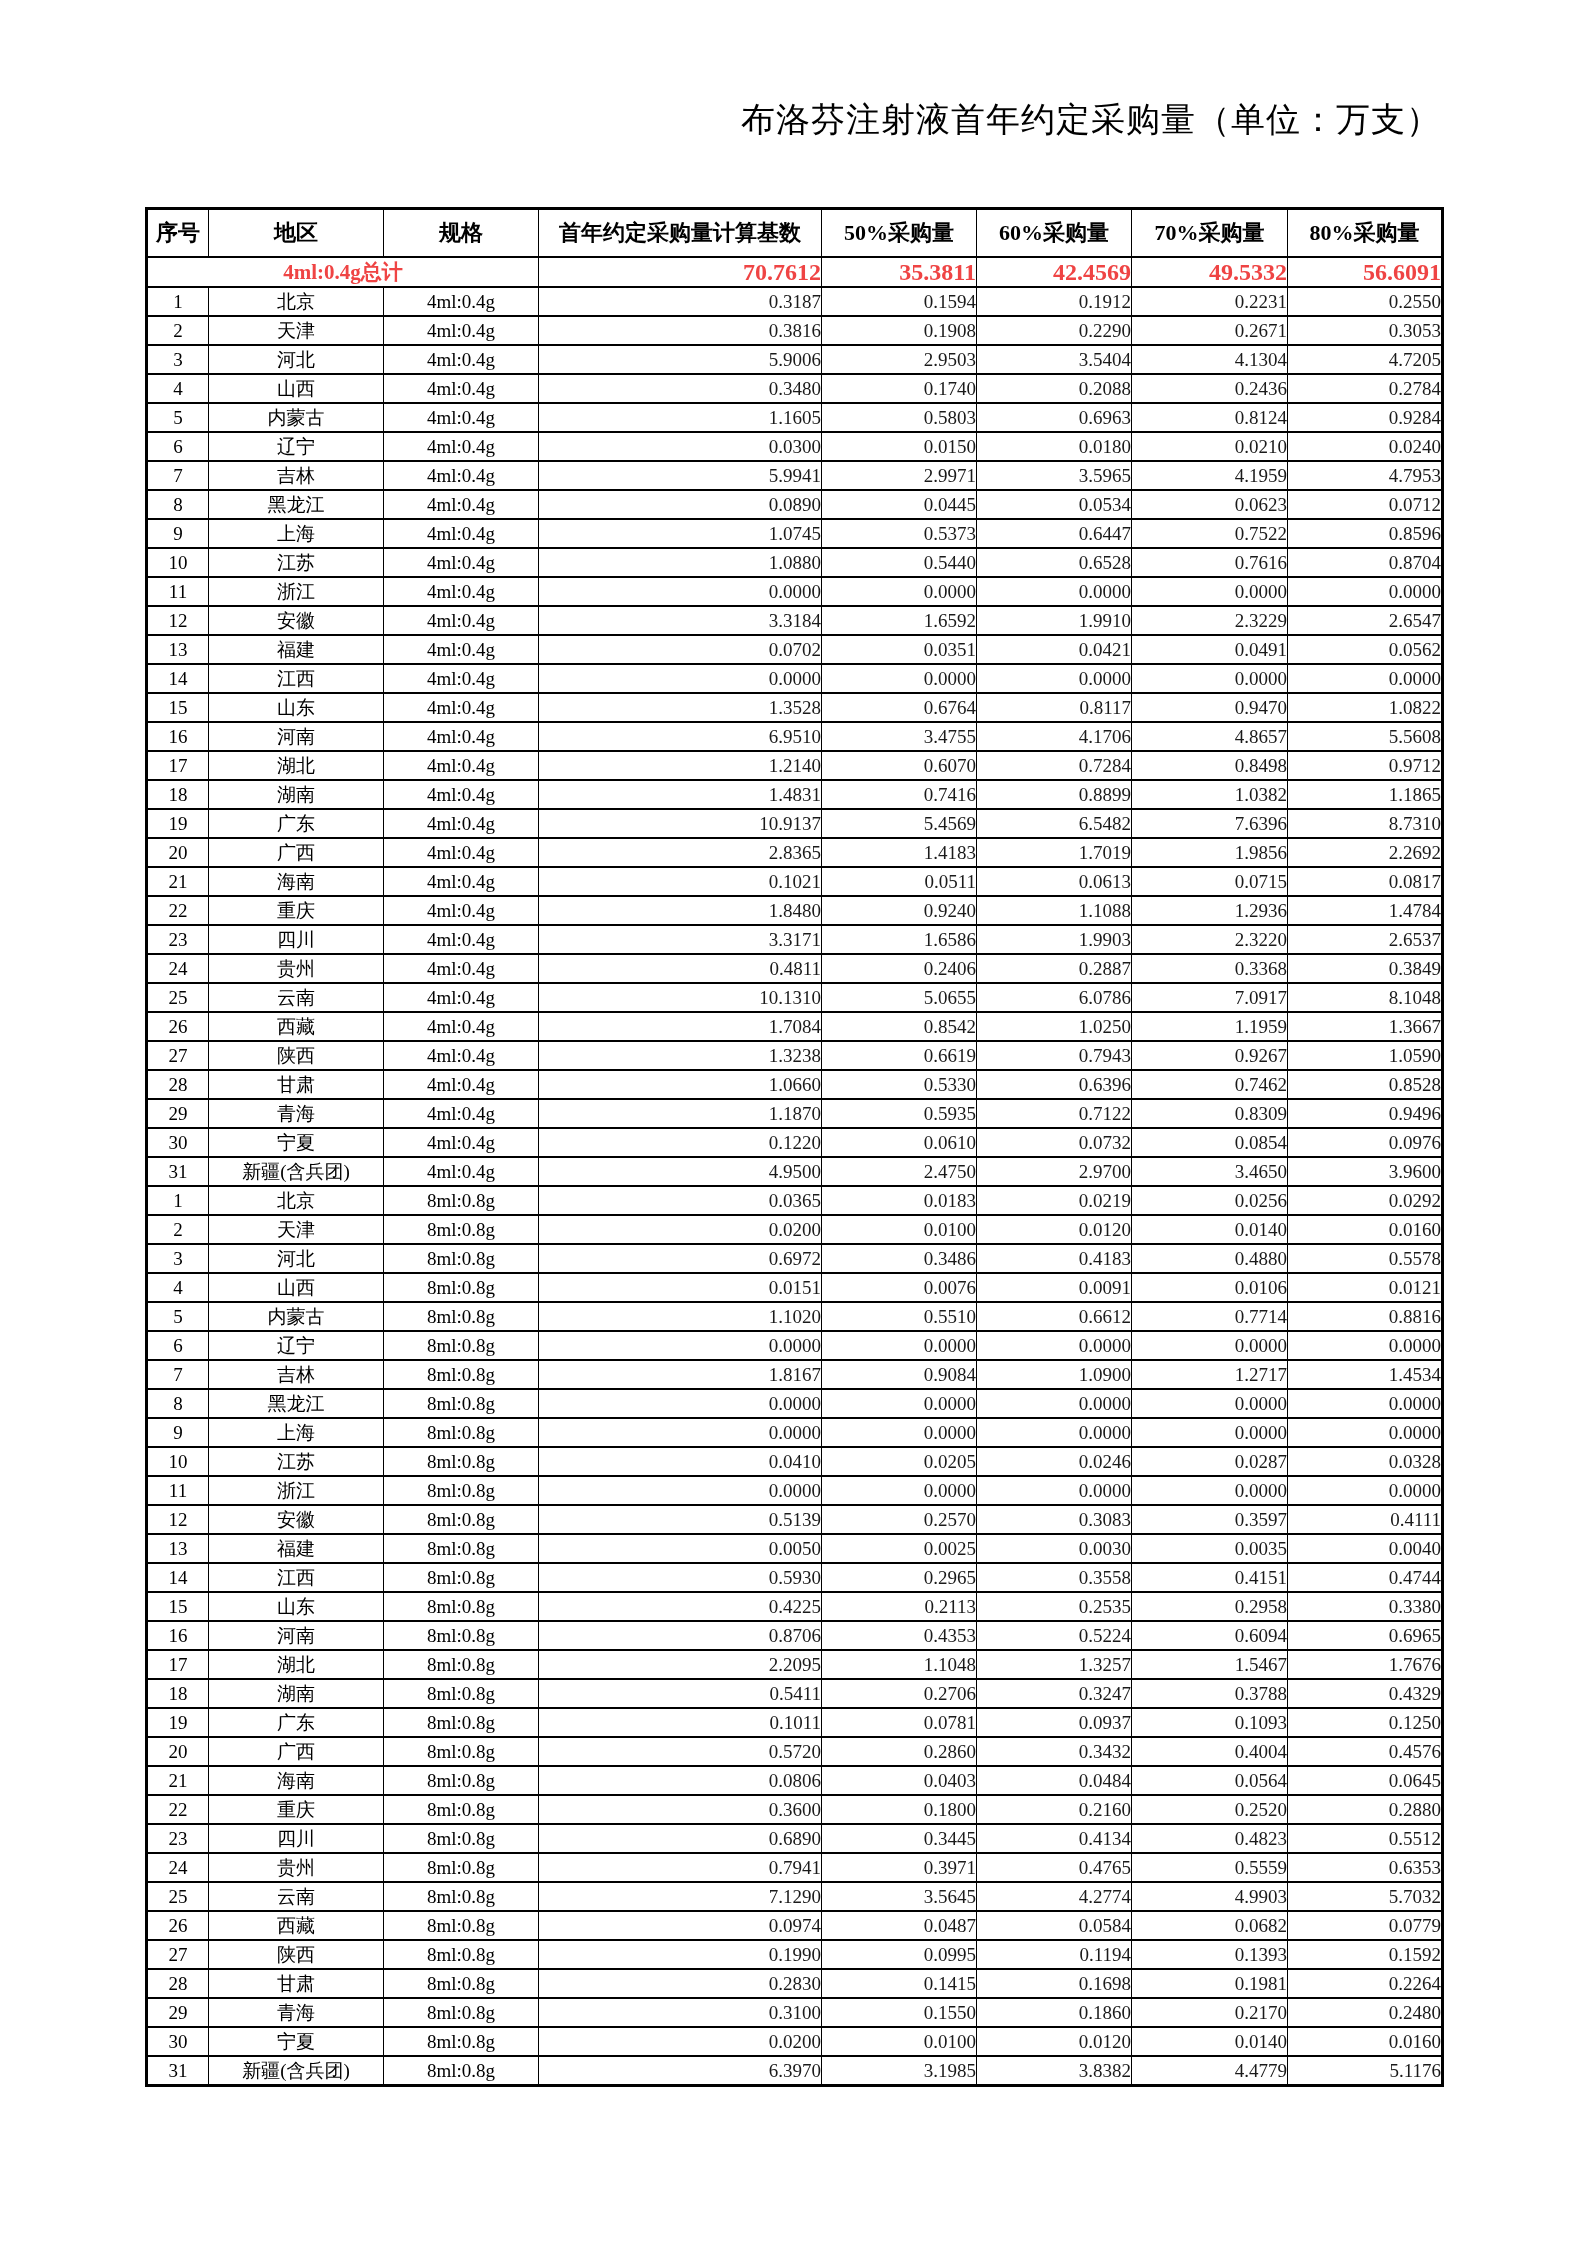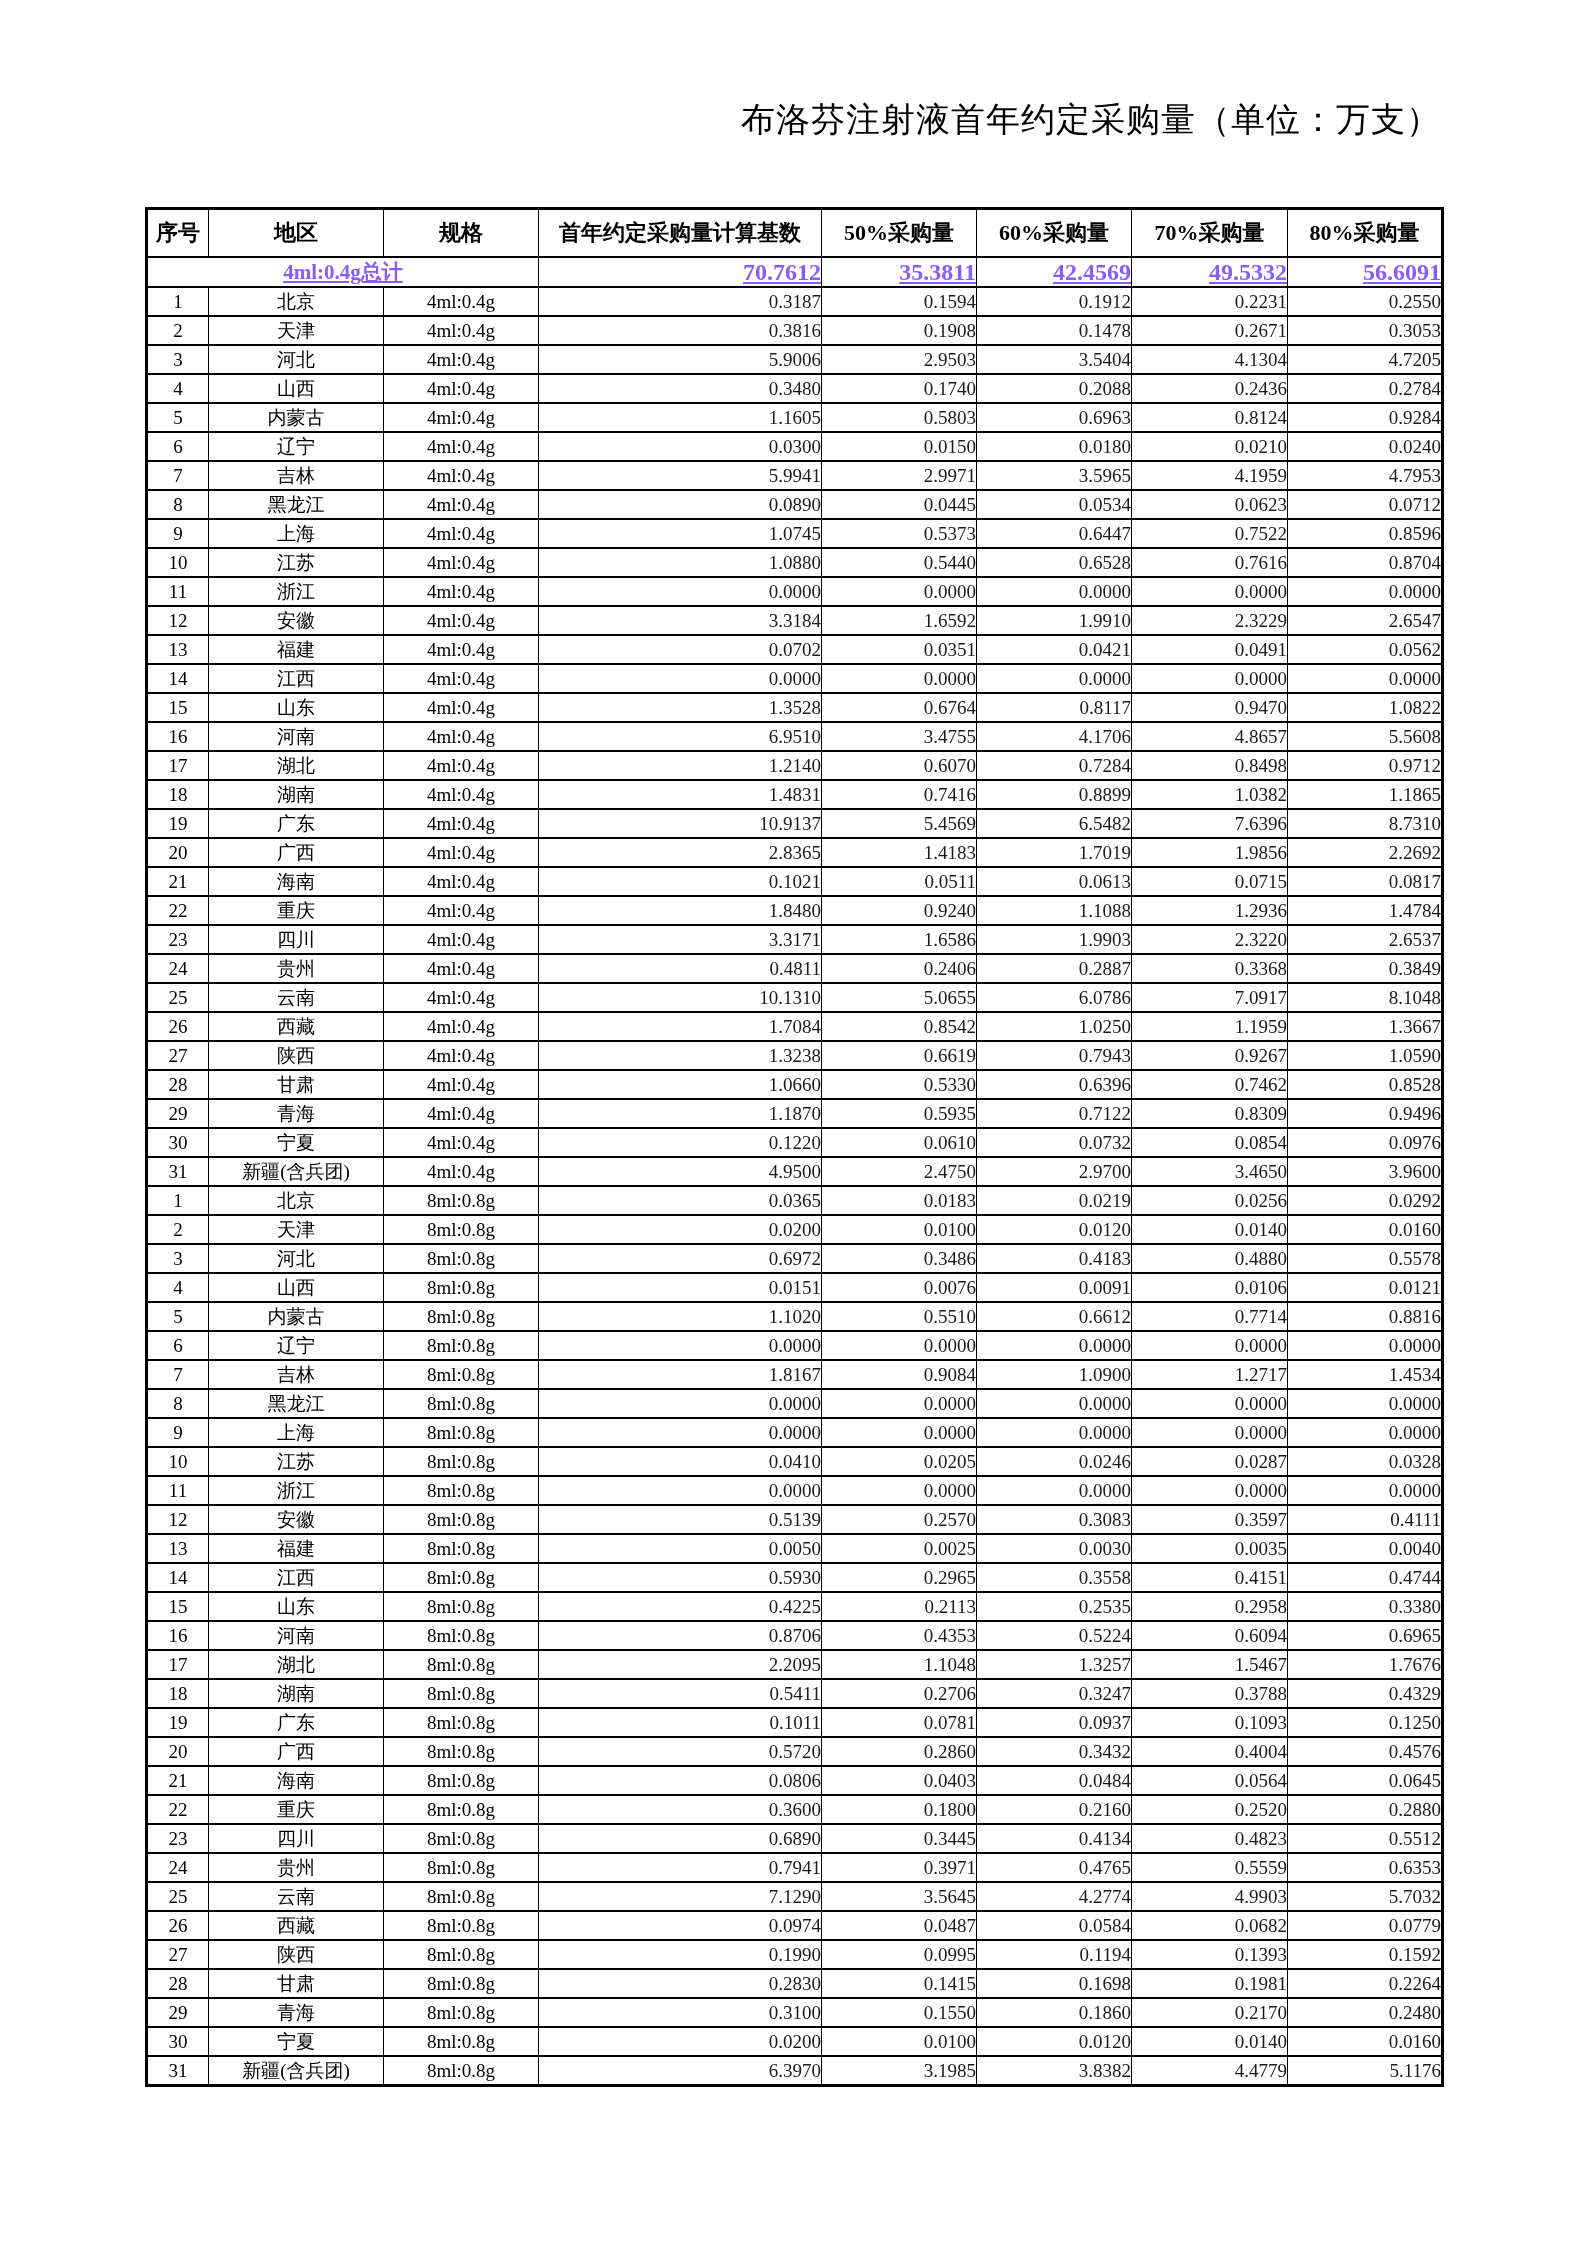--- a/index.html
+++ b/index.html
@@ -52,22 +52,21 @@
   }
   table.data-table tbody td {
     height: 27px;
     font-size: 19px;
     vertical-align: middle;
   }
   td.ctr { text-align: center; }
   td.num { text-align: right; padding-right: 7px; color: #1a1a1a; }
   tr.summary-row td {
     font-weight: bold;
-    color: #8b5cf6;
-    text-decoration: underline;
+    color: #ef4444;
   }
   tr.summary-row td.summary-label {
     text-align: center;
     font-size: 21px;
   }
   tr.summary-row td.num { font-size: 24px; margin-left: 15px; }
 </style>
 </head>
 <body>
 
@@ -114,21 +113,21 @@
         <td class="num">0.1912</td>
         <td class="num">0.2231</td>
         <td class="num">0.2550</td>
       </tr>
       <tr>
         <td class="ctr">2</td>
         <td class="ctr">天津</td>
         <td class="ctr">4ml:0.4g</td>
         <td class="num">0.3816</td>
         <td class="num">0.1908</td>
-        <td class="num">0.1478</td>
+        <td class="num">0.2290</td>
         <td class="num">0.2671</td>
         <td class="num">0.3053</td>
       </tr>
       <tr>
         <td class="ctr">3</td>
         <td class="ctr">河北</td>
         <td class="ctr">4ml:0.4g</td>
         <td class="num">5.9006</td>
         <td class="num">2.9503</td>
         <td class="num">3.5404</td>

